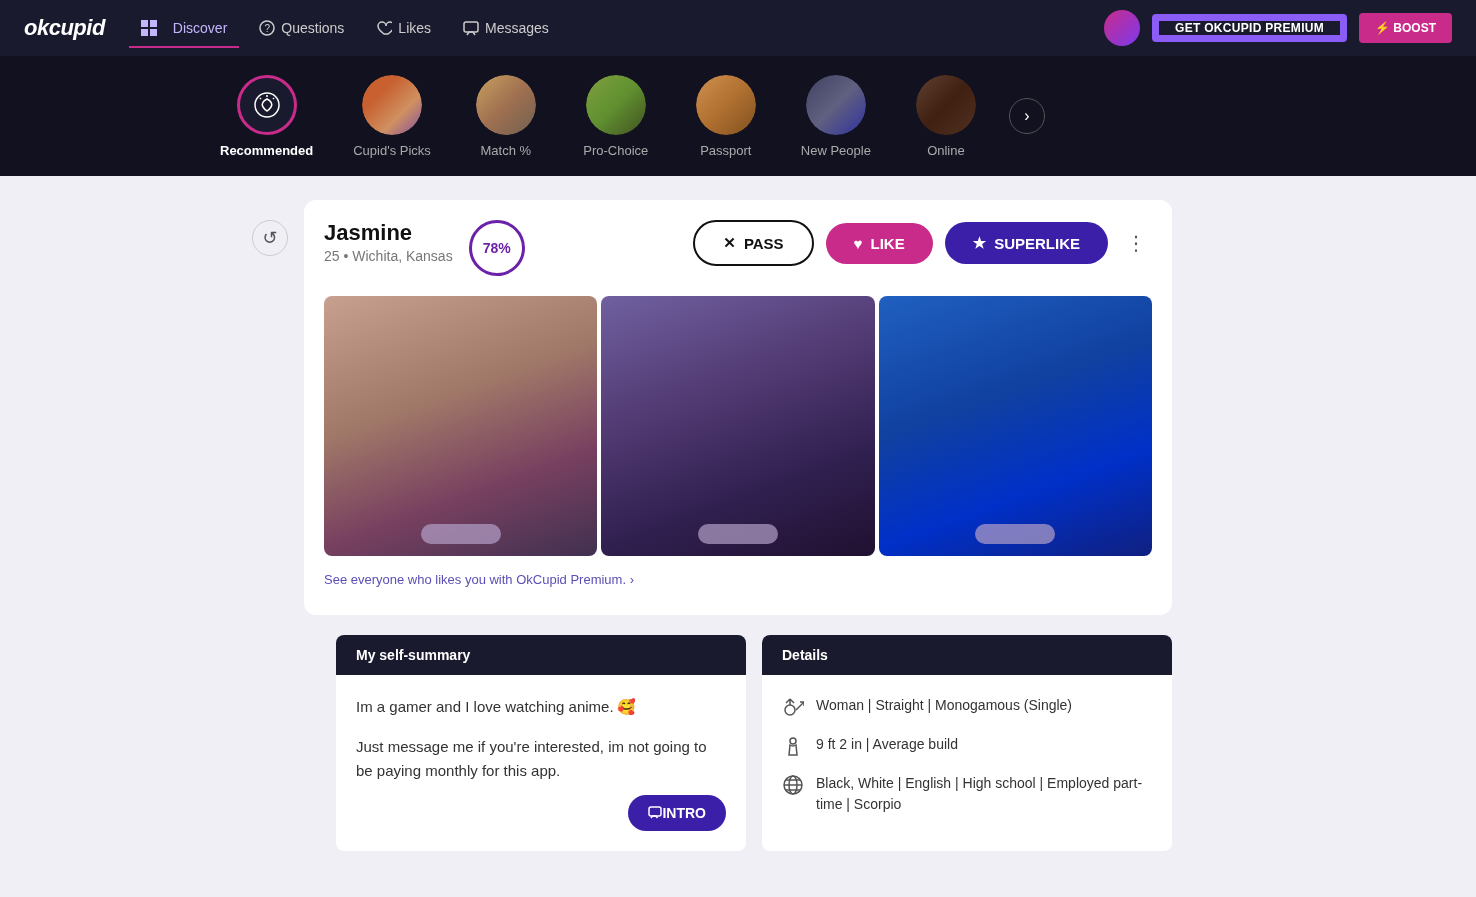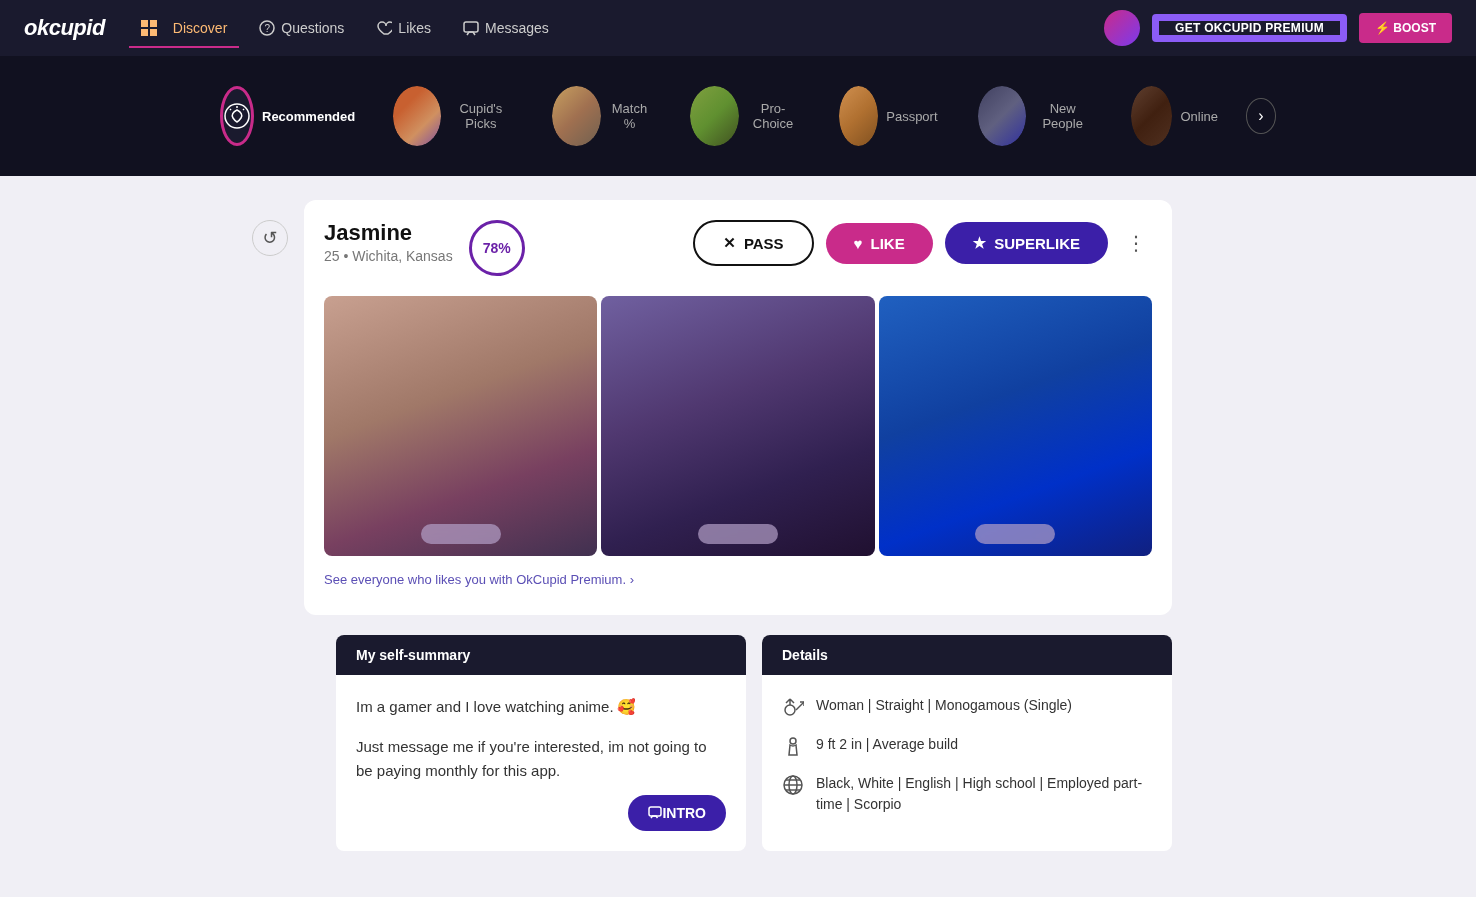--- a/index.html
+++ b/index.html
@@ -27,21 +27,21 @@
       align-items: center;
       gap: 6px;
       color: #ccc;
       font-size: 14px;
       padding: 8px 12px;
       cursor: pointer;
       position: relative;
       text-decoration: none;
     }
     .nav-item.active {
-      color: #fdba74;
+      color: #c4b5fd;
       gap: 16px;
     }
     .nav-item.active::after {
       content: '';
       position: absolute;
       bottom: -4px;
       left: 0;
       right: 0;
       height: 2px;
       background: #c92b8a;
@@ -88,21 +88,21 @@
       background: #111120;
       display: flex;
       align-items: center;
       padding: 0 200px 0 200px;
       gap: 0;
       height: 120px;
       position: relative;
     }
     .category-item {
       display: flex;
-      flex-direction: row;
+      flex-direction: column;
       align-items: center;
       gap: 8px;
       padding: 12px 20px;
       cursor: pointer;
       min-width: 110px;
     }
     .cat-img {
       width: 60px;
       height: 60px;
       border-radius: 50%;

